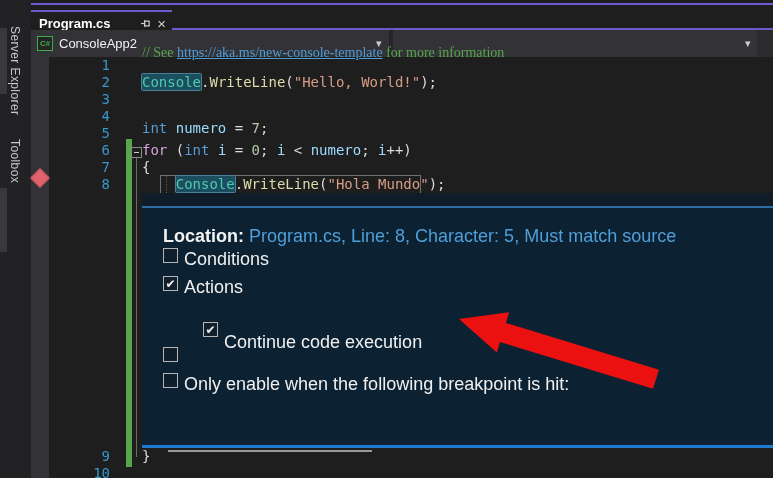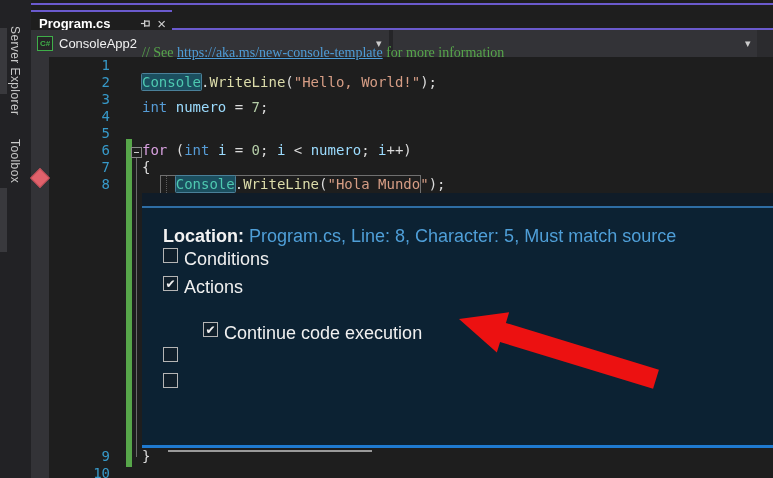--- a/index.html
+++ b/index.html
@@ -118,21 +118,21 @@
   <div class="indent-guide"></div>
 
   <div id="code-layer">
       <div class="line-num" style="top: 57px; color: rgb(55, 153, 201);">1</div>
       <div class="code-line" style="top: 44px; font-family: Liberation Serif, serif;"><span style="color: rgb(87, 166, 74);">// See </span><span class="tok-url" style="color: rgb(78, 156, 214);">https://aka.ms/new-console-template</span><span style="color: rgb(87, 166, 74);"> for more information</span></div>
       <div class="line-num" style="top: 74px; color: rgb(55, 153, 201);">2</div>
       <div class="code-line" style="top: 74px;"><span class="ref-hl" style="color: rgb(78, 201, 176); background: rgb(27, 79, 95); box-shadow: rgb(74, 128, 153) 0px 0px 0px 1px;">Console</span><span style="color: rgb(220, 220, 220);">.</span><span style="color: rgb(220, 220, 170);">WriteLine</span><span style="color: rgb(220, 220, 220);">(</span><span style="color: rgb(214, 157, 133);">"Hello, World!"</span><span style="color: rgb(220, 220, 220);">);</span></div>
       <div class="line-num" style="top: 91px; color: rgb(55, 153, 201);">3</div>
       <div class="code-line" style="top: 91px;"></div>
       <div class="line-num" style="top: 108px; color: rgb(55, 153, 201);">4</div>
-      <div class="code-line" style="top: 99px;"><span style="color: rgb(86, 156, 214);">int</span><span style="color: rgb(156, 220, 254);"> numero </span><span style="color: rgb(220, 220, 220);">= </span><span style="color: rgb(181, 206, 168);">7</span><span style="color: rgb(220, 220, 220);">;</span></div>
+      <div class="code-line" style="top: 120px;"><span style="color: rgb(86, 156, 214);">int</span><span style="color: rgb(156, 220, 254);"> numero </span><span style="color: rgb(220, 220, 220);">= </span><span style="color: rgb(181, 206, 168);">7</span><span style="color: rgb(220, 220, 220);">;</span></div>
       <div class="line-num" style="top: 125px; color: rgb(55, 153, 201);">5</div>
       <div class="code-line" style="top: 125px;"></div>
       <div class="line-num" style="top: 142px; color: rgb(55, 153, 201);">6</div>
       <div class="code-line" style="top: 142px;"><span style="color: rgb(216, 160, 223);">for</span><span style="color: rgb(220, 220, 220);"> (</span><span style="color: rgb(86, 156, 214);">int</span><span style="color: rgb(156, 220, 254);"> i </span><span style="color: rgb(220, 220, 220);">= </span><span style="color: rgb(181, 206, 168);">0</span><span style="color: rgb(220, 220, 220);">; </span><span style="color: rgb(156, 220, 254);">i</span><span style="color: rgb(220, 220, 220);"> &lt; </span><span style="color: rgb(156, 220, 254);">numero</span><span style="color: rgb(220, 220, 220);">; </span><span style="color: rgb(156, 220, 254);">i</span><span style="color: rgb(220, 220, 220);">++)</span></div>
       <div class="line-num" style="top: 159px; color: rgb(55, 153, 201);">7</div>
       <div class="code-line" style="top: 159px;"><span style="color: rgb(220, 220, 220);">{</span></div>
       <div class="line-num" style="top: 176px; color: rgb(55, 153, 201);">8</div>
       <div class="code-line" style="top: 176px;"><span style="color: rgb(220, 220, 220);">    </span><span class="ref-hl" style="color: rgb(78, 201, 176); background: rgb(27, 79, 95); box-shadow: rgb(74, 128, 153) 0px 0px 0px 1px;">Console</span><span style="color: rgb(220, 220, 220);">.</span><span style="color: rgb(220, 220, 170);">WriteLine</span><span style="color: rgb(220, 220, 220);">(</span><span style="color: rgb(214, 157, 133);">"Hola Mundo"</span><span style="color: rgb(220, 220, 220);">);</span></div>
       <div class="line-num" style="top: 448px; color: rgb(55, 153, 201);">9</div>
       <div class="code-line" style="top: 448px;"><span style="color: rgb(220, 220, 220);">}</span></div>
@@ -150,25 +150,26 @@
     </div>
 
     <div class="cb" style="left:21px;top:40px;"></div>
     <div class="p-text" style="left:42px;top:41px;">Conditions</div>
 
     <div class="cb" style="left:21px;top:68px;">✔</div>
     <div class="p-text" style="left:42px;top:69px;">Actions</div>
 
 
     <div class="cb" style="left:61px;top:114px;">✔</div>
-    <div class="p-text" style="left:82px;top:115px;text-align:center;">Continue code execution</div>
+    <div class="p-text" style="left:82px;top:124px;text-align:center;">Continue code execution</div>
 
     <div class="cb" style="left:21px;top:139px;"></div>
 
     <div class="cb" style="left:21px;top:165px;"></div>
+    <div class="p-text" style="left:42px;top:166px;">Only enable when the following breakpoint is hit:</div>
 
   </div>
   <div class="popup-bottomline" style="background: rgb(31, 122, 208);"></div>
   <div class="popup-underline"></div>
 
   <svg class="arrow-svg" width="773" height="478">
     <g transform="translate(459,319) rotate(17)">
       <polygon points="0,0 46,-21 46,-10 206,-10 206,10 46,10 46,21" fill="#ec1111"></polygon>
     </g>
   </svg>

